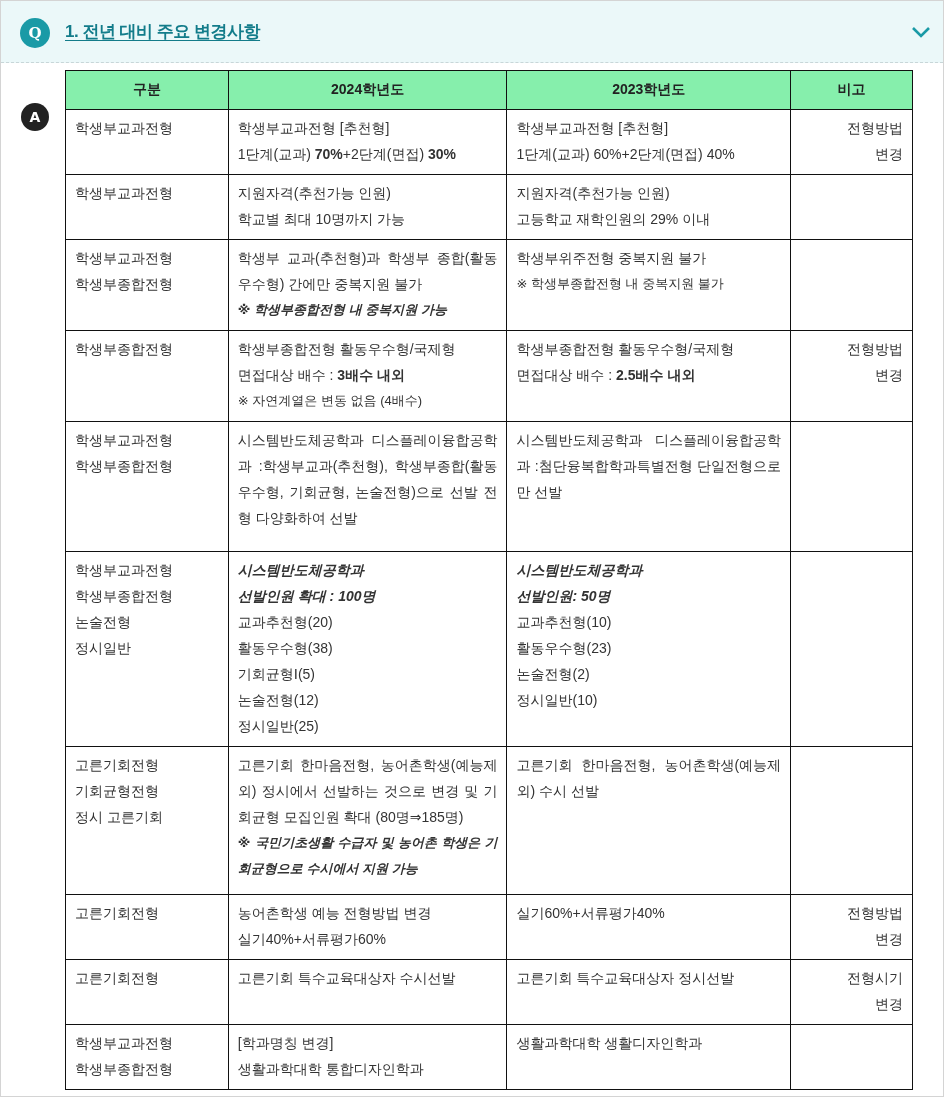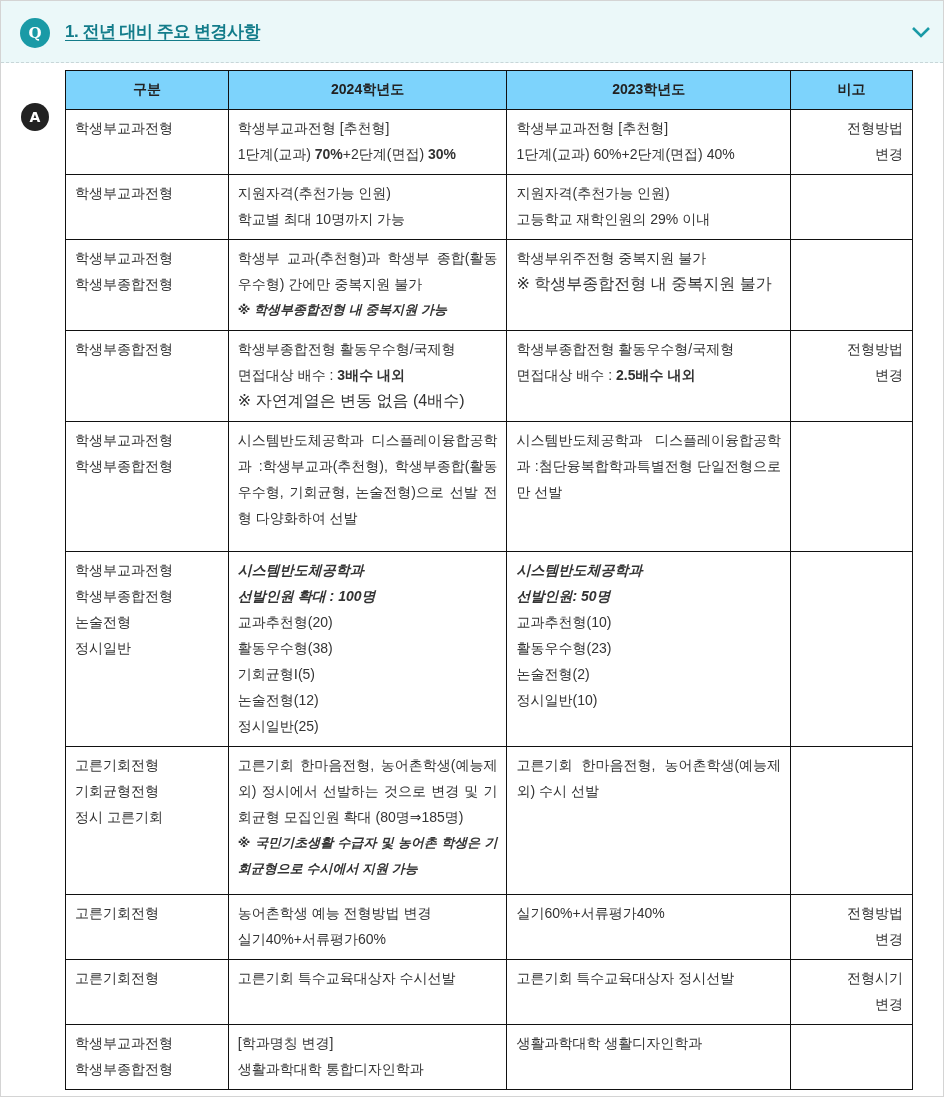--- a/index.html
+++ b/index.html
@@ -28,26 +28,26 @@
     position: absolute; left: 20px; top: 102px; width: 28px; height: 28px; border-radius: 50%;
     background: #222222; color: #ffffff; font-family: "DejaVu Sans", sans-serif; font-weight: bold;
     font-size: 14px; line-height: 28px; text-align: center;
   }
   table.cmp {
     position: absolute; left: 64px; top: 69px; width: 848px; border-collapse: collapse;
     font-family: "Liberation Sans", "DejaVu Sans", sans-serif; font-size: 14px; color: #333333;
   }
   table.cmp th, table.cmp td { border: 1px solid #111111; vertical-align: top; }
   table.cmp th {
-    background: #7dd3fc; font-weight: bold; height: 39px; text-align: center;
+    background: #86efac; font-weight: bold; height: 39px; text-align: center;
     vertical-align: middle; color: #222222; 
   }
   table.cmp td { padding: 5px 9px 7px 9px; line-height: 26px; }
   td.c-note { text-align: right; }
-  .small { font-size: 16px; }
+  .small { font-size: 13px; }
   .b { font-weight: bold; font-style: italic; }
   .just { text-align: justify; }
   col.c1 { width: 163px; } col.c2 { width: 279px; } col.c3 { width: 284px; } col.c4 { width: 122px; }
 </style>
 </head>
 <body>
 
 <div class="faq">
   <div class="q-header">
     <div class="q-badge">Q</div>

